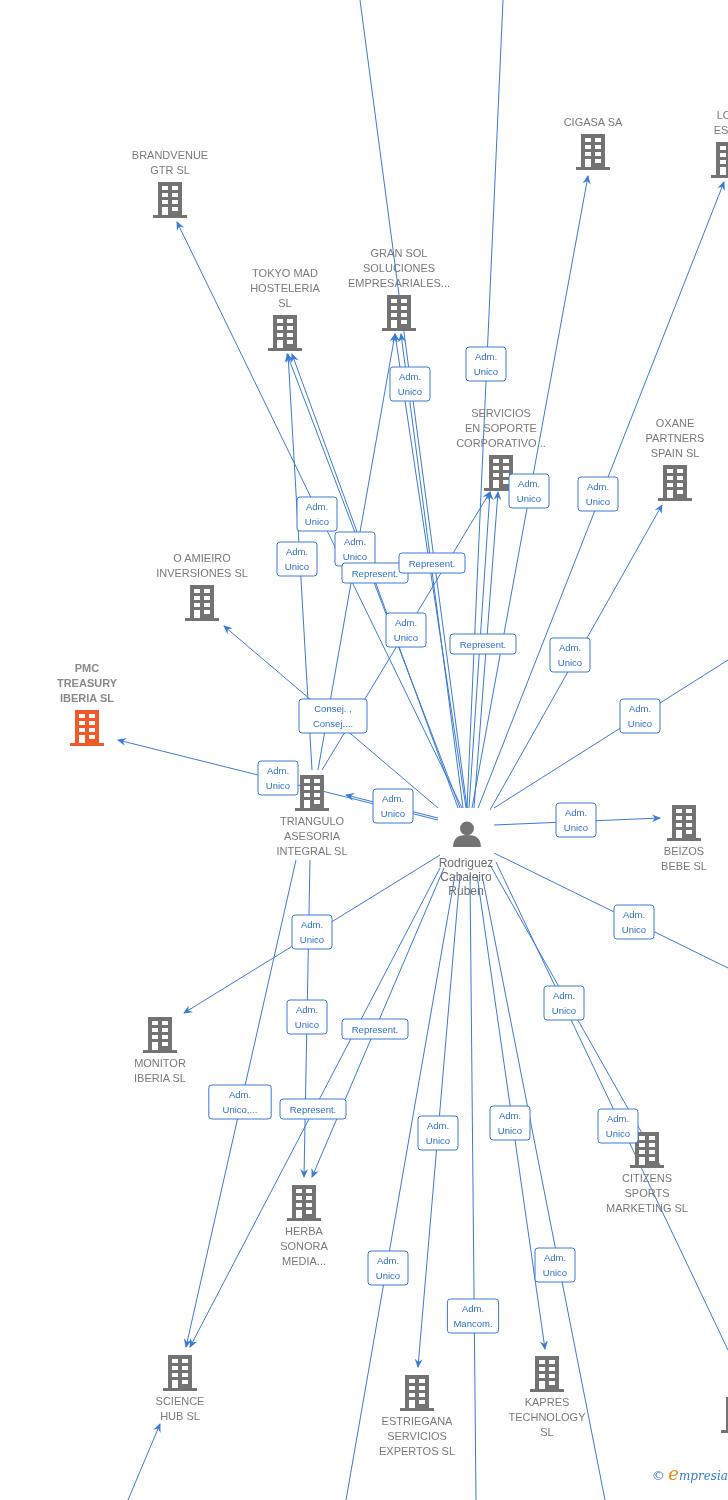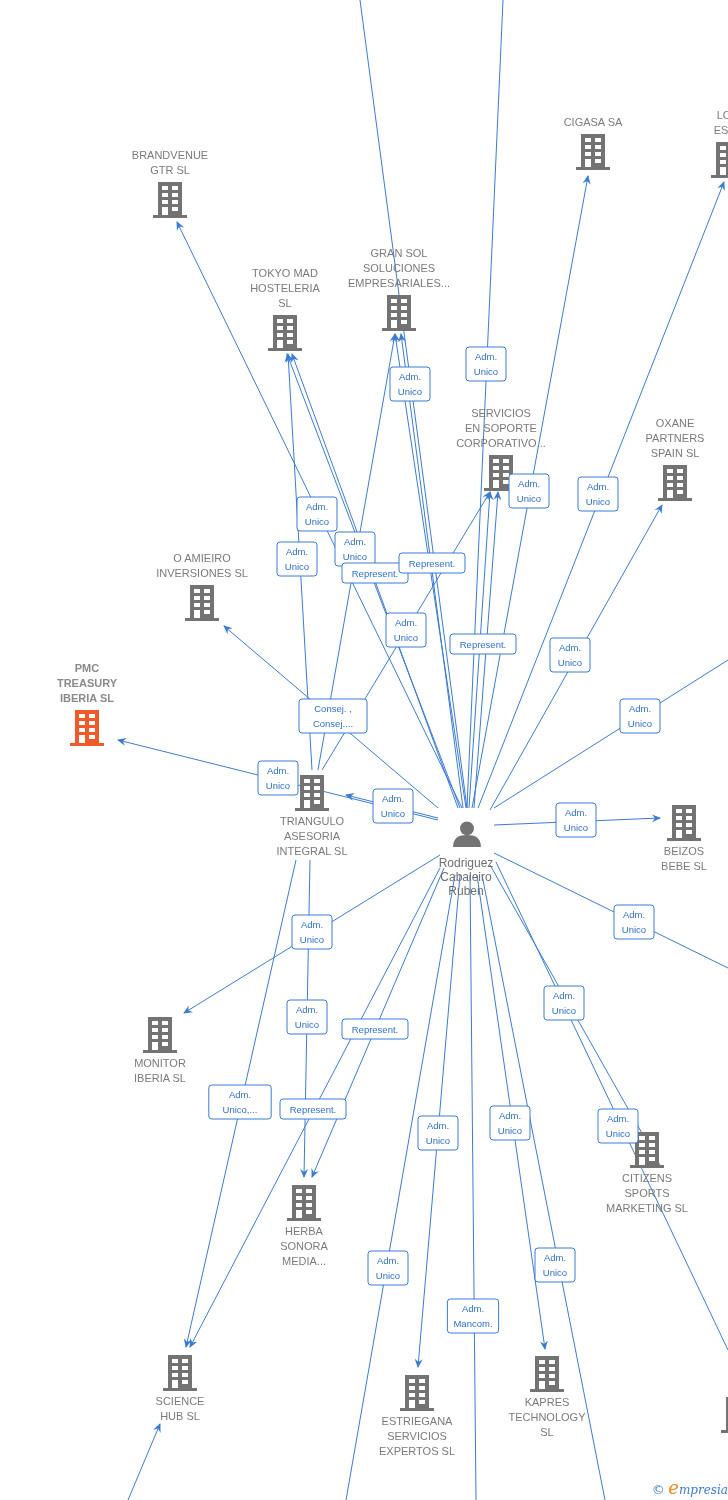--- a/index.html
+++ b/index.html
@@ -5,21 +5,21 @@
   html, body { margin: 0; padding: 0; background: #ffffff; }
   body { width: 728px; height: 1500px; overflow: hidden; position: relative;
          font-family: "Liberation Sans", sans-serif; }
   #graph { position: absolute; left: 0; top: 0; width: 728px; height: 1500px; }
   .edge { stroke: #3a7bd5; stroke-width: 1; fill: none; }
   .node-label { font-family: "Liberation Sans", sans-serif; font-size: 11px; fill: #7a7a7a; text-anchor: middle; }
   .node-label.highlight { fill: #8a8a8a; font-weight: bold; }
   .center-label { font-family: "Liberation Sans", sans-serif; font-size: 12px; fill: #6f6f6f; text-anchor: middle; }
   .edge-box rect { fill: #ffffff; stroke: #3a7bd5; stroke-width: 1; }
   .edge-box text { font-family: "Liberation Sans", sans-serif; font-size: 9.5px; fill: #2f6fc9; text-anchor: middle; }
-  .footer { position: absolute; right: 0; bottom: 2px; font-size: 13px; color: #3a7bd5; }
+  .footer { position: absolute; right: 0; bottom: 16px; font-size: 13px; color: #3a7bd5; }
   .footer .copy { color: #3a7bd5; font-family: "DejaVu Sans", sans-serif; }
   .footer .brand-e { color: #f08a1c; font-family: "DejaVu Serif", serif; font-style: italic; font-size: 18px; }
   .footer .brand-rest { color: #3a7bd5; font-family: "DejaVu Serif", serif; font-style: italic; font-size: 12px; }
 </style>
 </head>
 <body>
 
 <svg id="graph" viewBox="0 0 728 1500" xmlns="http://www.w3.org/2000/svg">
   <defs>
     <marker id="arrowhead" markerWidth="10" markerHeight="10" refX="8" refY="5" orient="auto" markerUnits="userSpaceOnUse">

